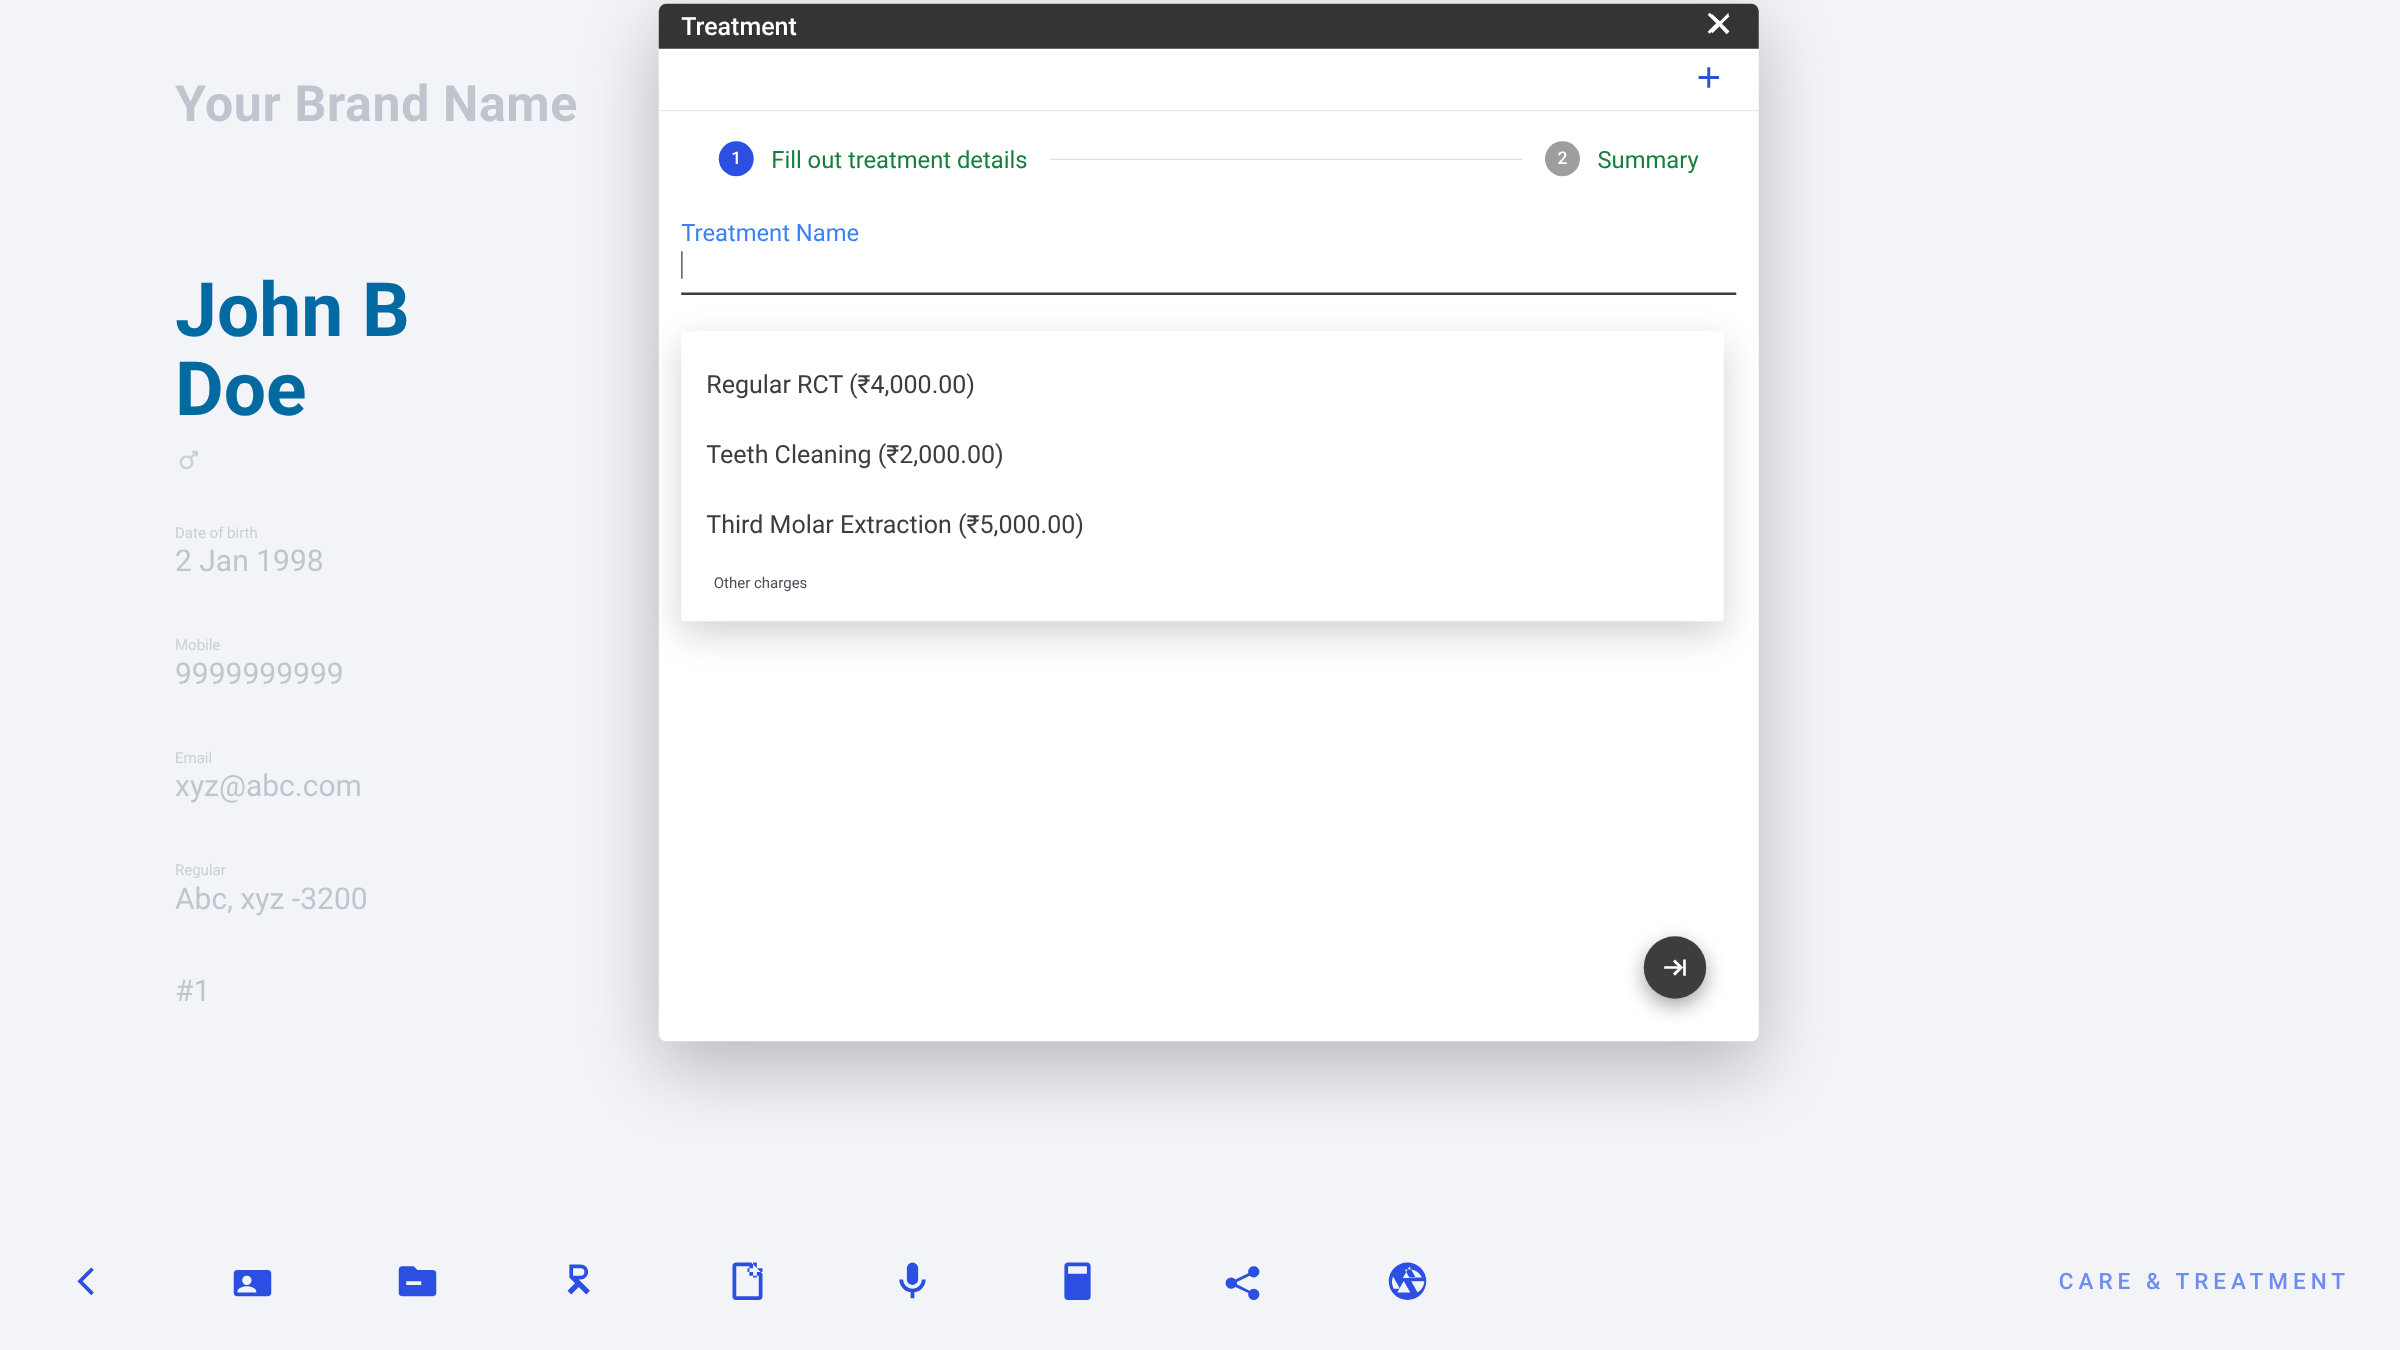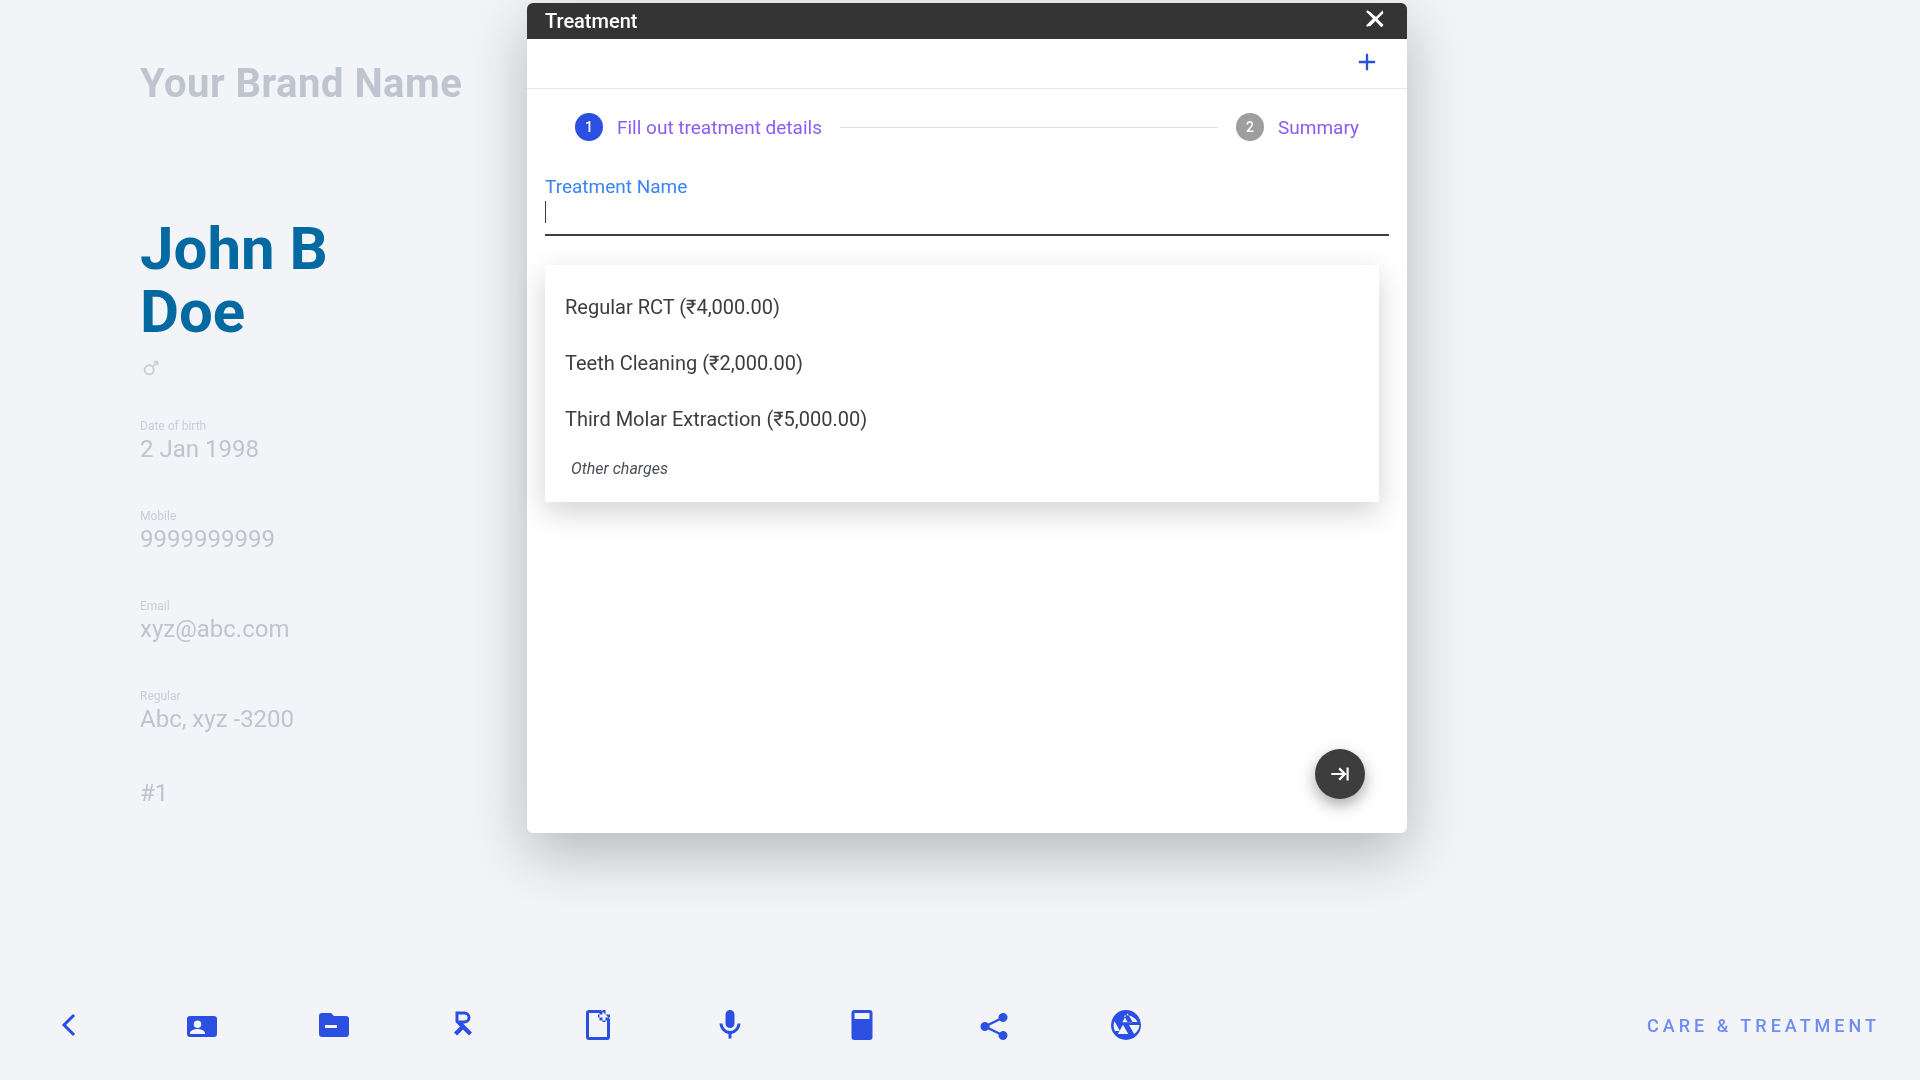--- a/index.html
+++ b/index.html
@@ -33,34 +33,34 @@
   .modal-toprow { height: 50px; border-bottom: 1px solid #e6e8ee; display: flex; align-items: center; justify-content: flex-end; padding: 0 26px; }
   .plus-btn { color: #2b4fe1; cursor: pointer; }
   .plus-btn svg { width: 28px; height: 28px; }
 
   
   .stepper { display: flex; align-items: center; padding: 0 48px; height: 76px; }
   .step { display: flex; align-items: center; }
   .step-badge { width: 28px; height: 28px; border-radius: 50%; display: inline-flex; align-items: center; justify-content: center; font-size: 14px; color: #fff; font-weight: 500; }
   .step.active .step-badge { background: #2b4fe1; }
   .step.inactive .step-badge { background: #9e9e9e; }
-  .step-label { margin-left: 14px; font-size: 19px; color: #8b5cf6; }
+  .step-label { margin-left: 14px; font-size: 19px; color: #15803d; }
   .step-line { flex: 1; height: 1px; background: #d9dde5; margin: 0 18px; }
 
   
   .field-wrap { padding: 10px 18px 0 18px; position: relative; }
   .field-label { font-size: 19px; color: #3b82f6; }
   .field-input { width: 100%; border: none; border-bottom: 2px solid #3d3d3d; height: 38px; font-size: 18px; outline: none; padding: 2px 0; background: transparent; }
   .caret { position: absolute; left: 18px; top: 36px; width: 1px; height: 22px; background: #3d3d3d; animation: blink 1s steps(1) infinite; }
   @keyframes blink { 50% { opacity: 0; } }
 
   
   .dropdown { position: absolute; left: 18px; right: 28px; top: 262px; background: #fff; border-radius: 2px; box-shadow: 0 10px 30px rgba(0,0,0,.18); padding: 14px 0 10px 0; }
   .dd-item { padding: 16px 20px; font-size: 20px; color: #3d3d3d; cursor: pointer; }
-  .dd-item.small { font-size: 16px; padding: 12px 26px 14px 26px; color: #4a4f57; font-style: italic; }
+  .dd-item.small { font-size: 12px; padding: 12px 26px 14px 26px; color: #4a4f57; }
 
   
   .fab { position: absolute; right: 42px; bottom: 34px; width: 50px; height: 50px; border-radius: 50%; background: #3d3d3d; color: #fff; display: flex; align-items: center; justify-content: center; box-shadow: 0 6px 16px rgba(0,0,0,.35); cursor: pointer; }
   .fab svg { width: 26px; height: 26px; }
 </style>
 </head>
 <body>
 
 <div class="page-bg">
   <div class="brand">Your Brand Name</div>

